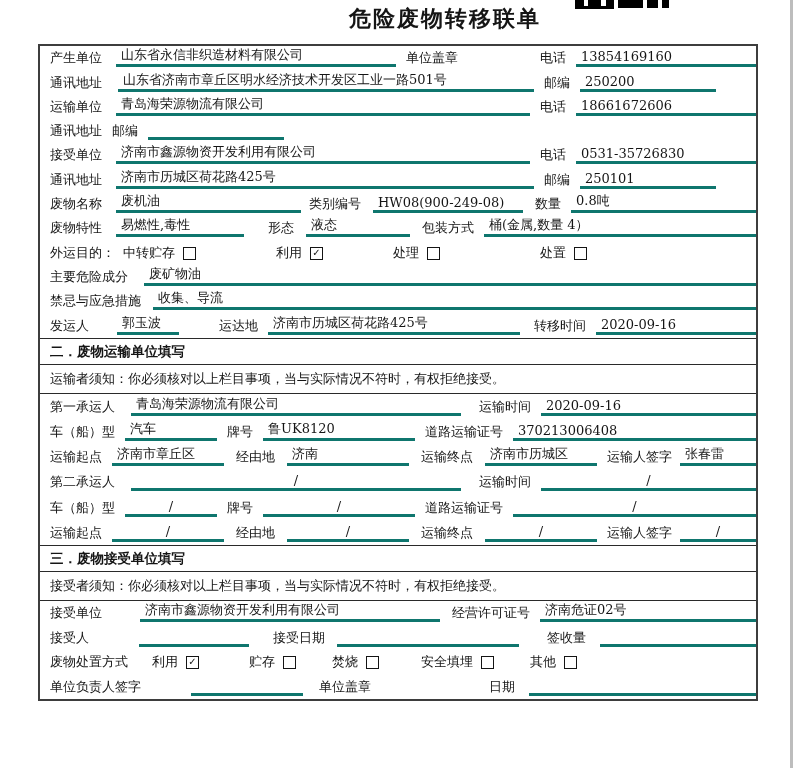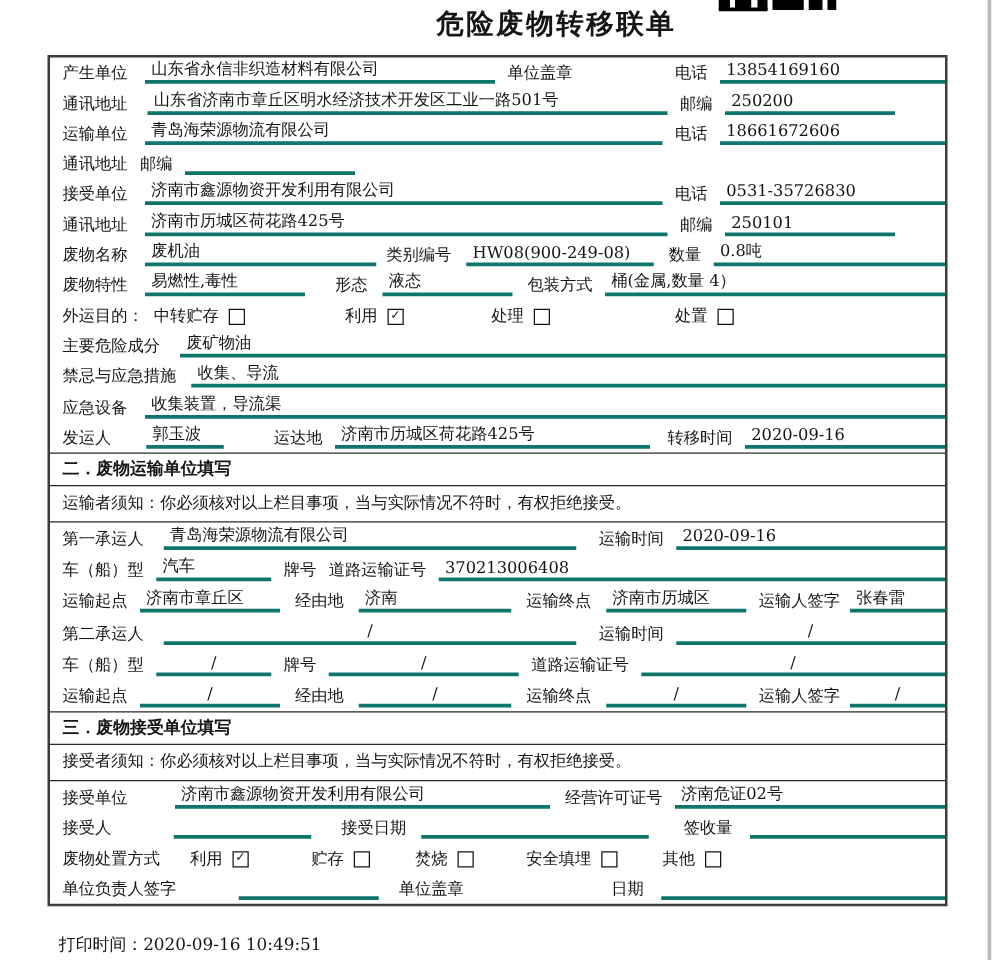--- a/index.html
+++ b/index.html
@@ -130,24 +130,20 @@
         </div>
         <div class="frow">
           <span class="lbl">主要危险成分</span>
           <span class="val" style="flex: 1 1 auto; margin-left: 16px;">废矿物油</span>
         </div>
         <div class="frow">
           <span class="lbl">禁忌与应急措施</span>
           <span class="val" style="flex: 1 1 auto; margin-left: 12px;">收集、导流</span>
         </div>
         <div class="frow">
-          <span class="lbl">应急设备</span>
-          <span class="val" style="flex: 1 1 auto; margin-left: 14px;">收集装置，导流渠</span>
-        </div>
-        <div class="frow">
           <span class="lbl">发运人</span>
           <span class="val" style="width: 62px; margin-left: 28px;">郭玉波</span>
           <span class="lbl" style="margin-left: 40px;">运达地</span>
           <span class="val" style="width: 252px; margin-left: 10px;">济南市历城区荷花路425号</span>
           <span class="lbl" style="margin-left: 14px;">转移时间</span>
           <span class="val" style="flex: 1 1 auto; margin-left: 10px;">2020-09-16</span>
         </div>
       </div>
       <div class="section s2">
         <div class="sec-heading">二．废物运输单位填写</div>
@@ -155,20 +151,21 @@
         <div class="frow">
           <span class="lbl">第一承运人</span>
           <span class="val" style="width: 330px; margin-left: 16px;">青岛海荣源物流有限公司</span>
           <span class="lbl" style="margin-left: 18px;">运输时间</span>
           <span class="val" style="flex: 1 1 auto; margin-left: 10px;">2020-09-16</span>
         </div>
         <div class="frow">
           <span class="lbl">车（船）型</span>
           <span class="val" style="width: 92px; margin-left: 10px;">汽车</span>
           <span class="lbl" style="margin-left: 10px;">牌号</span>
+          <span class="val" style="width: 152px; margin-left: 10px;">鲁UK8120</span>
           <span class="lbl" style="margin-left: 10px;">道路运输证号</span>
           <span class="val" style="flex: 1 1 auto; margin-left: 10px;">370213006408</span>
         </div>
         <div class="frow">
           <span class="lbl">运输起点</span>
           <span class="val" style="width: 112px; margin-left: 10px;">济南市章丘区</span>
           <span class="lbl" style="margin-left: 12px;">经由地</span>
           <span class="val" style="width: 122px; margin-left: 12px;">济南</span>
           <span class="lbl" style="margin-left: 12px;">运输终点</span>
           <span class="val" style="width: 112px; margin-left: 12px;">济南市历城区</span>
@@ -233,16 +230,15 @@
         <div class="frow">
           <span class="lbl">单位负责人签字</span>
           <span class="val" style="width: 112px; margin-left: 50px;"></span>
           <span class="lbl" style="margin-left: 16px;">单位盖章</span>
           <span class="lbl" style="margin-left: 118px;">日期</span>
           <span class="val" style="flex: 1 1 auto; margin-left: 14px;"></span>
         </div>
       </div>
     </div>
 
-  <div class="print-line"><span>打印时间：</span><span>2020-09-16 10:49:51</span></div>
 
   <div class="edge"></div>
 </div>
 
 </body></html>

